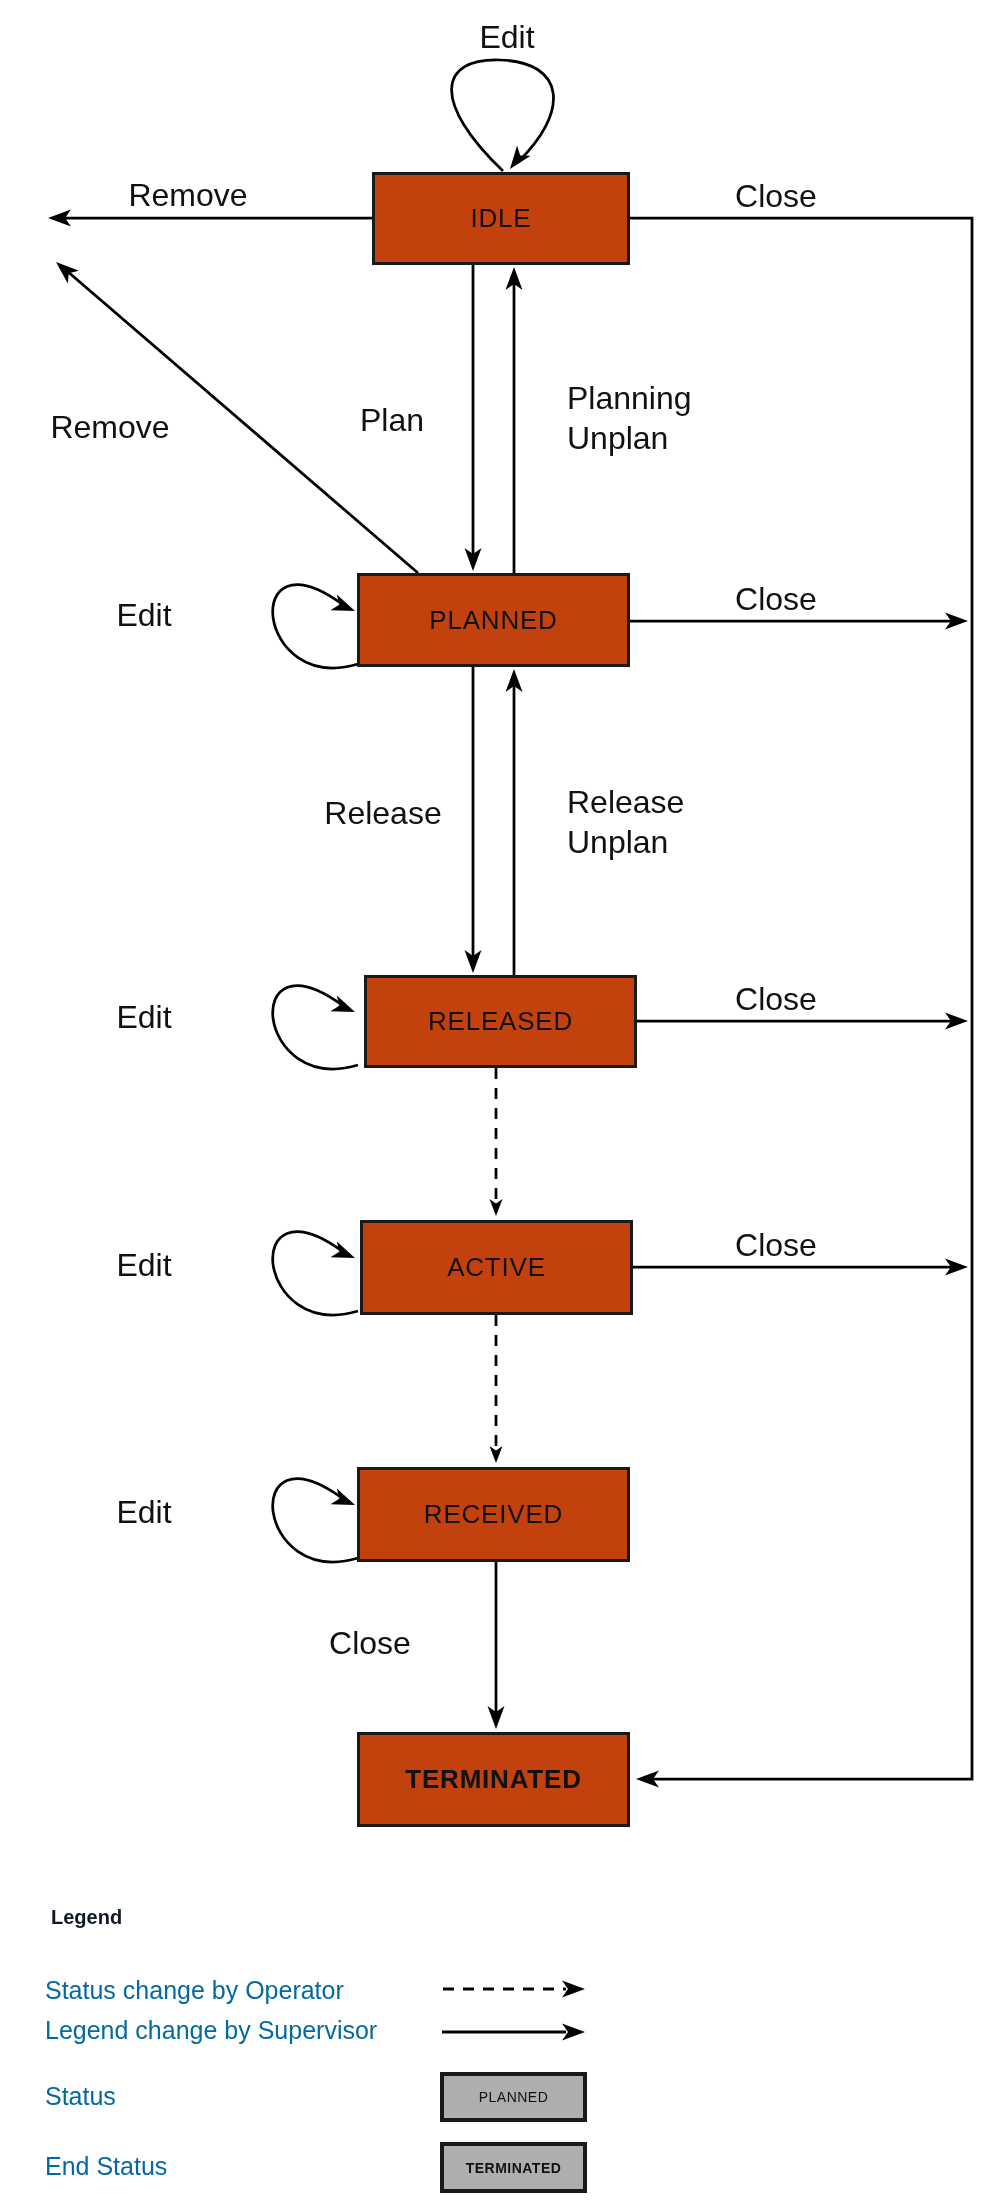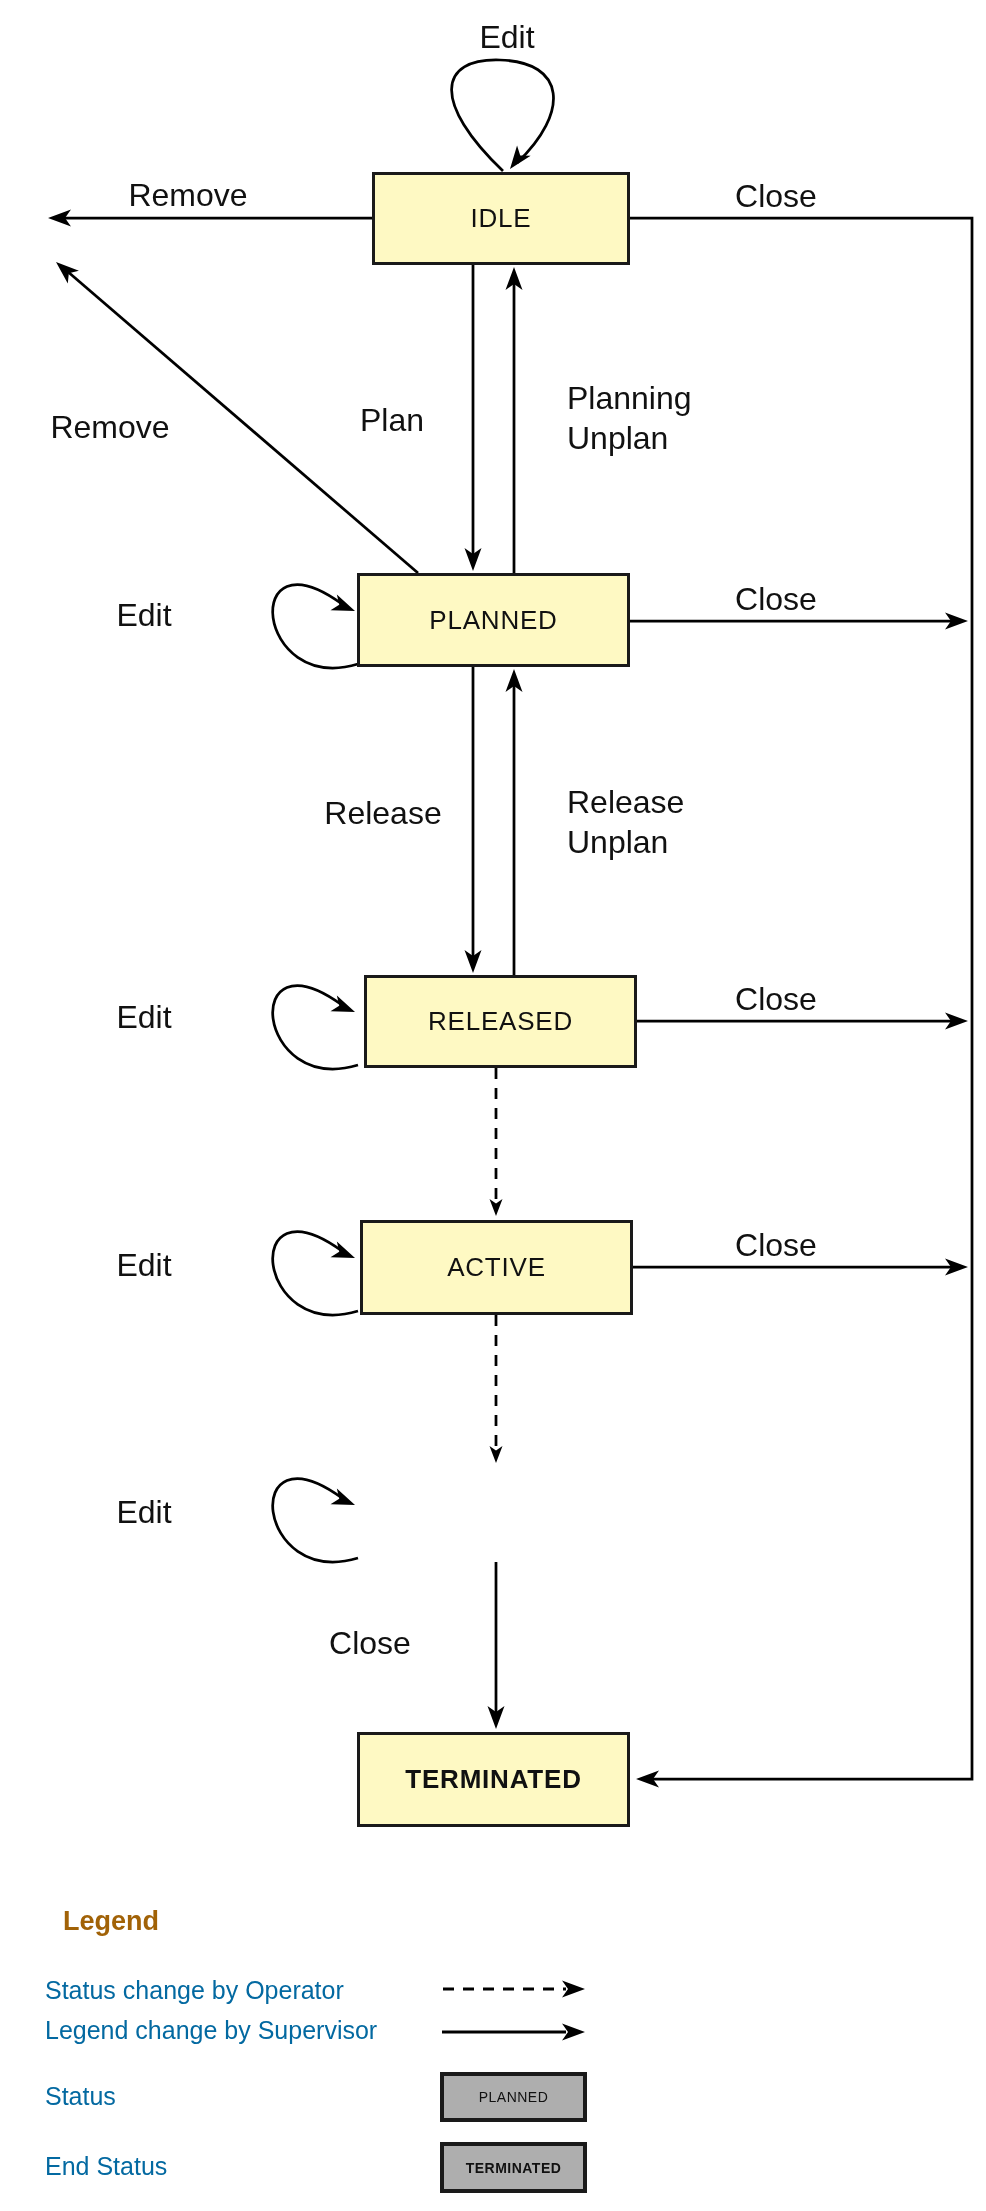--- a/index.html
+++ b/index.html
@@ -31,21 +31,21 @@
   #connectors .arrowhead {
     fill: #000000;
     stroke: none;
   }
   #connectors .dashed {
     stroke-dasharray: 11 9;
   }
   .state {
     position: absolute;
     box-sizing: border-box;
-    background: #fef9c3;
+    background: #c2410c;
     border: 3px solid #1a1a1a;
     display: flex;
     align-items: center;
     justify-content: center;
     font-size: 26px;
     letter-spacing: 0.8px;
     color: #111111;
   }
   .state.end {
     font-weight: bold;
@@ -61,25 +61,25 @@
   }
   .lbl.two-line {
     line-height: 40px;
   }
   .lbl.two-line span {
     display: block;
     margin-left: 24px;
   }
   .legend-title {
     position: absolute;
-    left: 63px;
+    left: 51px;
     top: 1906px;
-    font-size: 27px;
+    font-size: 20px;
     font-weight: bold;
-    color: #a16207;
+    color: #0f172a;
   }
   .legend-lbl {
     position: absolute;
     left: 45px;
     font-size: 25px;
     white-space: nowrap;
     color: #0369a1;
   }
   .legend-box {
     position: absolute;
@@ -170,20 +170,23 @@
     <span>IDLE</span>
   </div>
   <div class="state" style="left:357px; top:573px; width:273px; height:94px;">
     <span>PLANNED</span>
   </div>
   <div class="state" style="left:357px; top:975px; width:273px; height:93px;margin-left:7px;">
     <span>RELEASED</span>
   </div>
   <div class="state" style="left:360px; top:1220px; width:273px; height:95px;">
     <span>ACTIVE</span>
+  </div>
+  <div class="state" style="left:357px; top:1467px; width:273px; height:95px;">
+    <span>RECEIVED</span>
   </div>
   <div class="state end" style="left:357px; top:1732px; width:273px; height:95px;">
     <span>TERMINATED</span>
   </div>
 
   <div class="lbl centered" style="left:507px; top:19px;">Edit</div>
   <div class="lbl centered" style="left:188px; top:177px;">Remove</div>
   <div class="lbl centered" style="left:776px; top:178px;">Close</div>
   <div class="lbl centered" style="left:392px; top:402px;">Plan</div>
   <div class="lbl two-line" style="left:543px; top:378px;">

